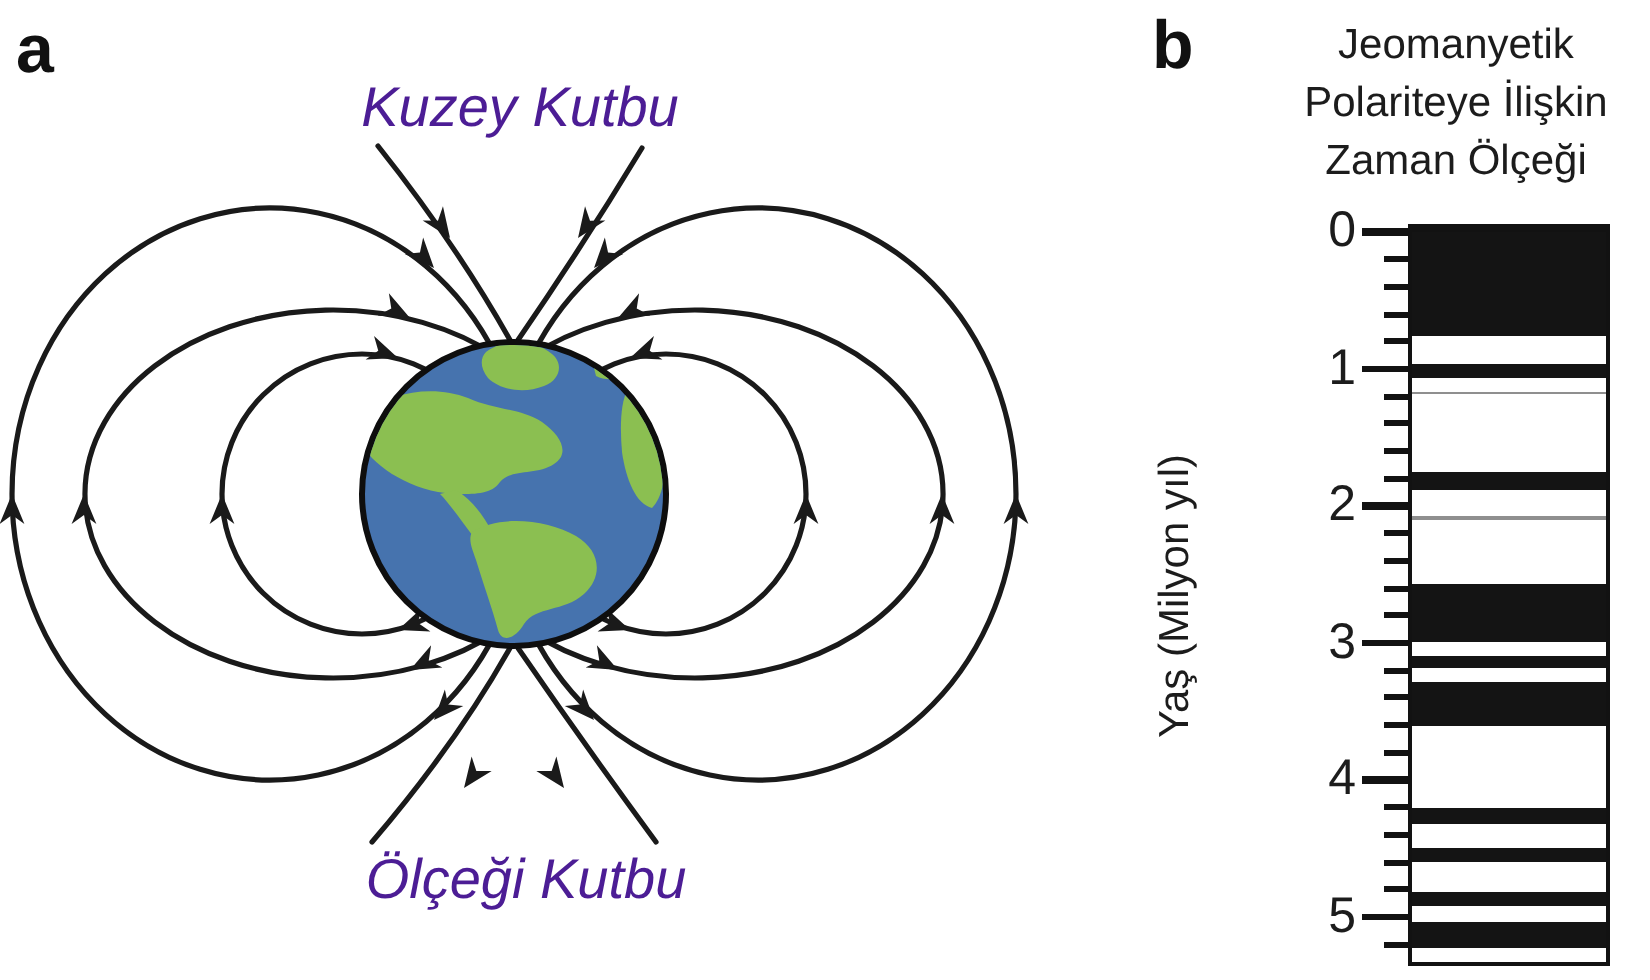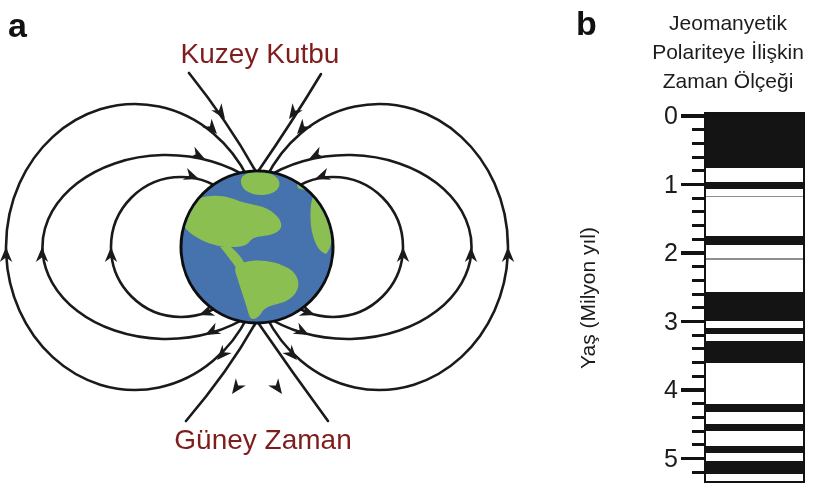--- a/index.html
+++ b/index.html
@@ -1,20 +1,20 @@
 <!DOCTYPE html>
 <html><head>
 <meta charset="utf-8">
 <style>
   html,body{margin:0;padding:0;background:#ffffff;}
   #figure{position:relative;width:825px;height:490px;background:#ffffff;overflow:hidden;
           font-family:"Liberation Sans","DejaVu Sans",sans-serif;color:#1a1a1a;}
   .abs{position:absolute;}
   .panel-letter{font-weight:bold;font-size:34px;color:#111;}
-  .pole-label{width:300px;text-align:center;font-size:28px;color:#7f1d1d;}
+  .pole-label{width:300px;text-align:center;font-size:28px;color:#4c1d95;font-style:italic;}
   .pb-title{width:200px;text-align:center;font-size:21px;line-height:29px;color:#1c1c1c;}
   .yaxis-label{width:180px;height:26px;text-align:center;font-size:21px;color:#1c1c1c;
                transform:rotate(-90deg);transform-origin:center center;white-space:nowrap;}
   #polarity-column{position:absolute;left:704px;top:112px;width:101px;height:371px;
                    background:#ffffff;border:2.5px solid #121212;border-top-width:4.5px;
                    box-sizing:border-box;overflow:hidden;}
   .band{position:absolute;left:0;width:100%;}
   .band.black{background:#141414;}
   .band.white{background:#ffffff;}
   .band.gray-line{background:#8f8f8f;height:2px;}
@@ -93,21 +93,21 @@
         <path d="M 243,176 C 252,169 268,170 276,177 C 282,182 280,190 272,193 C 262,197 250,195 244,189 C 240,184 240,179 243,176 Z"></path>
         <path d="M 180,210 C 192,196 216,192 234,199 C 247,205 260,204 271,211 C 281,218 285,227 277,232 C 268,238 256,234 250,241 C 246,247 238,247 230,247 C 210,247 190,236 182,224 C 179,219 178,214 180,210 Z"></path>
         <path d="M 228,245 C 236,250 242,258 246,266 L 238,270 C 231,261 225,252 220,247 Z"></path>
         <path d="M 236,266 C 250,257 274,260 288,268 C 300,275 302,288 292,297 C 282,306 268,303 262,312 C 258,319 251,322 249,315 C 246,304 241,290 238,280 C 236,274 234,270 236,266 Z"></path>
         <path d="M 314,194 C 322,198 328,208 331,220 C 334,234 332,248 326,254 C 318,252 313,240 311,226 C 310,214 310,202 314,194 Z"></path>
         <path d="M 296,180 C 304,175 312,177 316,184 C 312,190 304,191 298,188 Z"></path>
       </g>
     </g>
   </svg>
 
-  <div class="abs pole-label" style="left:113px;top:424px;">Güney Zaman</div>
+  <div class="abs pole-label" style="left:113px;top:424px;">Ölçeği Kutbu</div>
 
   <div class="abs panel-letter" style="left:576px;top:4px;">b</div>
 
   <div class="abs pb-title" style="left:628px;top:8px;">
     <div>Jeomanyetik</div>
     <div>Polariteye İlişkin</div>
     <div>Zaman Ölçeği</div>
   </div>
 
   <div class="abs yaxis-label" style="left:499px;top:285px;">Yaş (Milyon yıl)</div>

